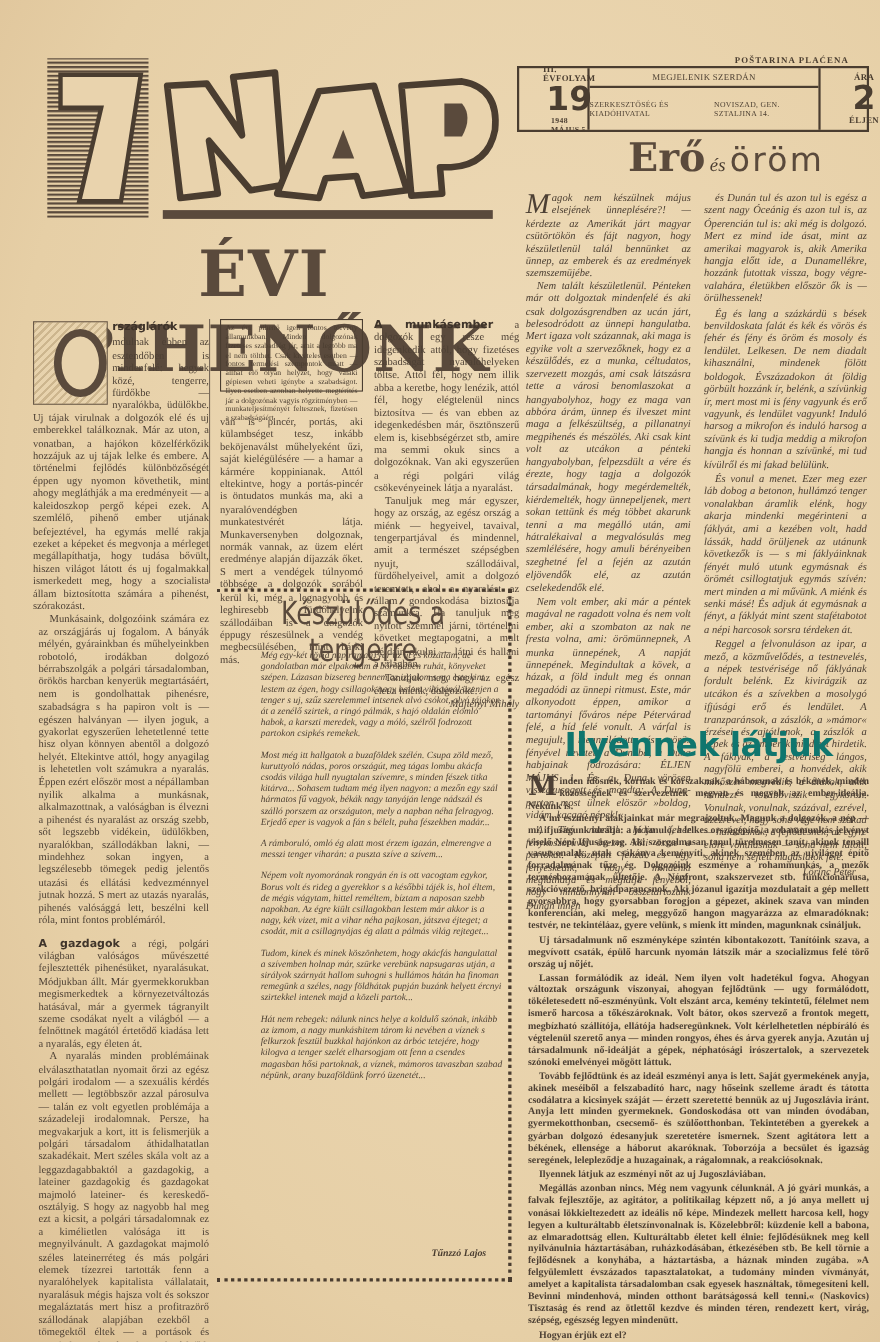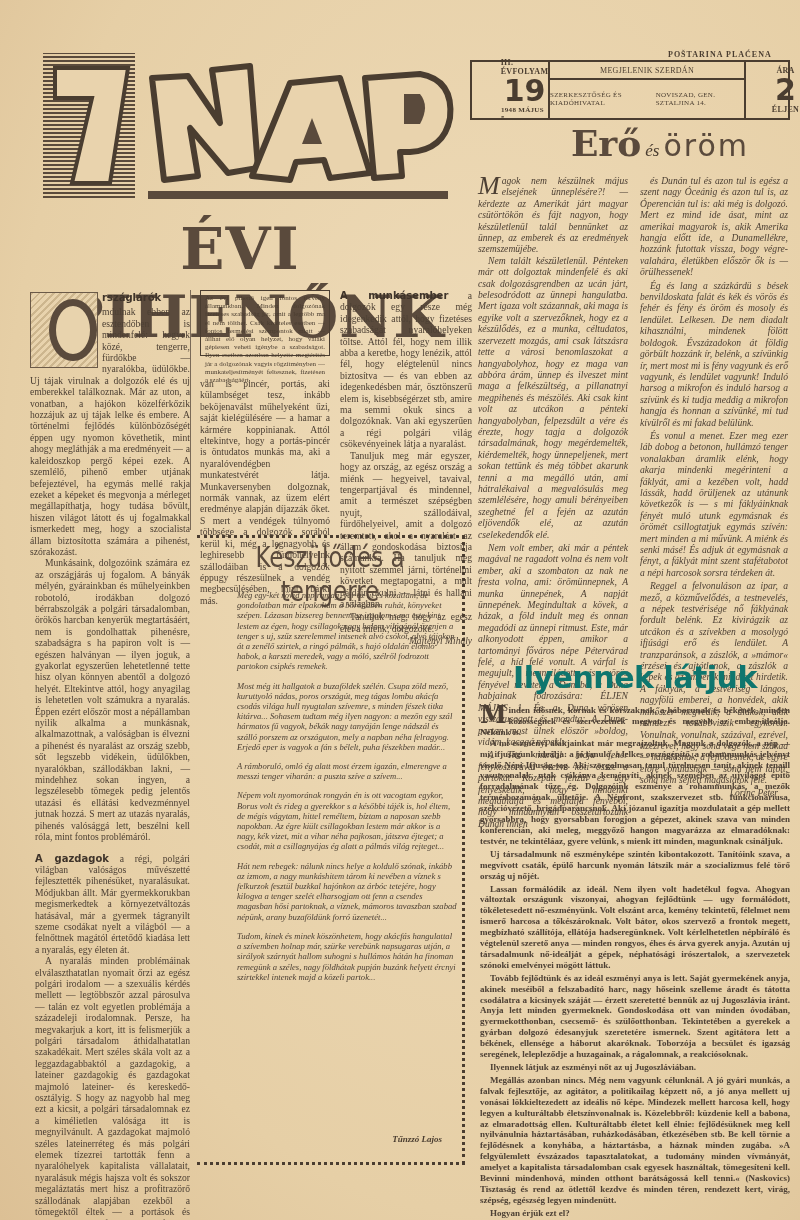--- a/index.html
+++ b/index.html
@@ -29,21 +29,21 @@
   }
 
   
   #postage { left: 668px; top: 50px; font-size: 8px; font-weight: bold; letter-spacing: 1px; color: #4a3d30; }
   #info-box {
     left: 470px; top: 60px; width: 320px; height: 60px;
     border: 2px solid #4a3d30; display: flex;
   }
   #info-box .cell { border-right: 2px solid #4a3d30; display: flex; flex-direction: column; align-items: center; justify-content: center; }
   #info-box .cell:last-child { border-right: none; padding-left: 37px; }
-  .cell-left { width: 78px; padding-left: 29px; }
+  .cell-left { width: 64px; padding-left: 29px; }
   .cell-mid { flex: 1; padding: 0; }
   .cell-right { width: 42px; }
   .small-caps { font-size: 8px; font-weight: bold; letter-spacing: 0.3px; }
   .big-num { font-family: "DejaVu Sans", sans-serif; font-size: 30px; line-height: 30px; font-weight: bold; color: #4a3d30; }
   .mid-top { width: 100%; height: 18px; border-bottom: 2px solid #4a3d30; display: flex; align-items: center; justify-content: center; }
   .mid-bot { flex: 1; display: flex; flex-direction: row; justify-content: center; align-items: center; gap: 4px; width: 100%; }
 
   #ero-title { left: 530px; top: 122px; width: 260px; text-align: center; }
   #ero-title .w1 { font-family: "DejaVu Serif", serif; font-weight: bold; font-size: 36px; color: #5a4a3c; }
   #ero-title .w2 { font-family: "Liberation Serif", serif; font-style: italic; font-size: 17px; margin: 0 4px; }
@@ -178,22 +178,22 @@
   <div class="sig">Majtényi Mihály</div>
 </div>
 
 <div id="poem-box" class="abs">
   <div id="poem-title">Készülődés a tengerre</div>
   <div id="poem">
     <div class="stanza">Még egy-két rövid nap ramag, vár az út és közátlam, de gondolatban már elpakoltam a bőröndben ruhát, könyveket szépen. Lázasan bizsereg bennem az izgalom s ma este kint lestem az égen, hogy csillagok nagy halom világánál üzenjen a tenger s uj, szűz szerelemmel intsenek alvó csókot, alvó tájakon át a zenélő szirtek, a ringó pálmák, s hajó oldalán elomló habok, a karszti meredek, vagy a móló, szélről fodrozott partokon csipkés remekek.</div>
     <div class="stanza">Most még itt hallgatok a buzaföldek szélén. Csupa zöld mező, kuruttyoló nádas, poros országút, meg tágas lombu akácfa csodás világa hull nyugtalan szívemre, s minden fészek titka kitárva... Sohasem tudtam még ilyen nagyon: a mezőn egy szál hármatos fű vagyok, békák nagy tanyáján lenge nádszál és szálló porszem az országuton, mely a napban néha felragyog. Erjedő eper is vagyok a fán s bélelt, puha fészekben madár...</div>
     <div class="stanza">A rámboruló, omló ég alatt most érzem igazán, elmerengve a messzi tenger viharán: a puszta szíve a szívem...</div>
     <div class="stanza">Népem volt nyomorának rongyán én is ott vacogtam egykor, Borus volt és rideg a gyerekkor s a későbbi tájék is, hol éltem, de mégis vágytam, hittel reméltem, bíztam a naposan szebb napokban. Az égre kiült csillagokban lestem már akkor is a nagy, kék vizet, mit a vihar néha pajkosan, játszva éjteget; a csodát, mit a csillagnyájas ég alatt a pálmás világ rejteget...</div>
+    <div class="stanza">Tudom, kinek és minek köszönhetem, hogy akácfás hangulattal a szívemben holnap már, szürke verebünk napsugaras utján, a sirályok szárnyát hallom suhogni s hullámos hátán ha finoman remegünk a széles, nagy földhátak pupján buzánk helyett ércnyi szirtekkel intenek majd a közeli partok...</div>
     <div class="stanza">Hát nem rebegek: nálunk nincs helye a koldulő szónak, inkább az izmom, a nagy munkáshitem tárom ki nevében a víznek s felkurzok fesztül buzkkal hajónkon az árbóc tetejére, hogy kilogva a tenger szelét elharsogjam ott fenn a csendes magasban hősi partoknak, a víznek, mámoros tavaszban szabad népünk, arany buzaföldünk forró üzenetét...</div>
-    <div class="stanza">Tudom, kinek és minek köszönhetem, hogy akácfás hangulattal a szívemben holnap már, szürke verebünk napsugaras utján, a sirályok szárnyát hallom suhogni s hullámos hátán ha finoman remegünk a széles, nagy földhátak pupján buzánk helyett ércnyi szirtekkel intenek majd a közeli partok...</div>
   </div>
   <div id="poet">Tűnzzó Lajos</div>
 </div>
 
 <div id="col-r1" class="abs body-text italic">
   <div><span class="dropM">M</span><span>agok nem készülnek május elsejének ünneplésére?! — kérdezte az Amerikát járt magyar csütörtökön és fájt nagyon, hogy készületlenül talál bennünket az ünnep, az emberek és az eredmények szemszemüjébe.</span></div>
   <p>Nem talált készületlenül. Pénteken már ott dolgoztak mindenfelé és aki csak dolgozásgrendben az ucán járt, belesodródott az ünnepi hangulatba. Mert igaza volt százannak, aki maga is egyike volt a szervezőknek, hogy ez a készülődés, ez a munka, céltudatos, szervezett mozgás, ami csak látszásra tette a városi benomlaszokat a hangyabolyhoz, hogy ez maga van abbóra árám, ünnep és ilveszet mint maga a felkészültség, a pillanatnyi megpihenés és mészölés. Aki csak kint volt az utcákon a pénteki hangyabolyban, felpezsdült a vére és érezte, hogy tagja a dolgozók társadalmának, hogy megérdemelték, kiérdemelték, hogy ünnepeljenek, mert sokan tettünk és még többet akarunk tenni a ma megálló után, ami hátralékaival a megvalósulás meg szemlélésére, hogy amuli bérényeiben szeghetné fel a fején az azután eljövendők elé, az azután cselekedendők elé.</p>
   <p>Nem volt ember, aki már a péntek magával ne ragadott volna és nem volt ember, aki a szombaton az nak ne fresta volna, ami: örömünnepnek, A munka ünnepének, A napját ünnepének. Megindultak a kövek, a házak, a föld indult meg és onnan megadódi az ünnepi ritmust. Este, már alkonyodott éppen, amikor a tartományi főváros népe Pétervárad felé, a híd felé vonult. A várfal is megujult, megnyilódott és vörös fényével nevetett a Dunába, a Duna habjainak fodrozására: ÉLJEN MÁJUS 1. És a Duna vörösen visszazusogott és mondta: A Duna-parton most ülnek elöször »boldog, vidám, kacagó népek!«</p>
   <p>A Titó maršal hídja fehér fénykoszorúval övezve köti össze a partokat. Középütt fenzül és ugy fényeskedik, hogy mindenki megláthatja és meglátja fényéből, hogy mindannyian összetartozunk Dunán innen</p>
 </div>

